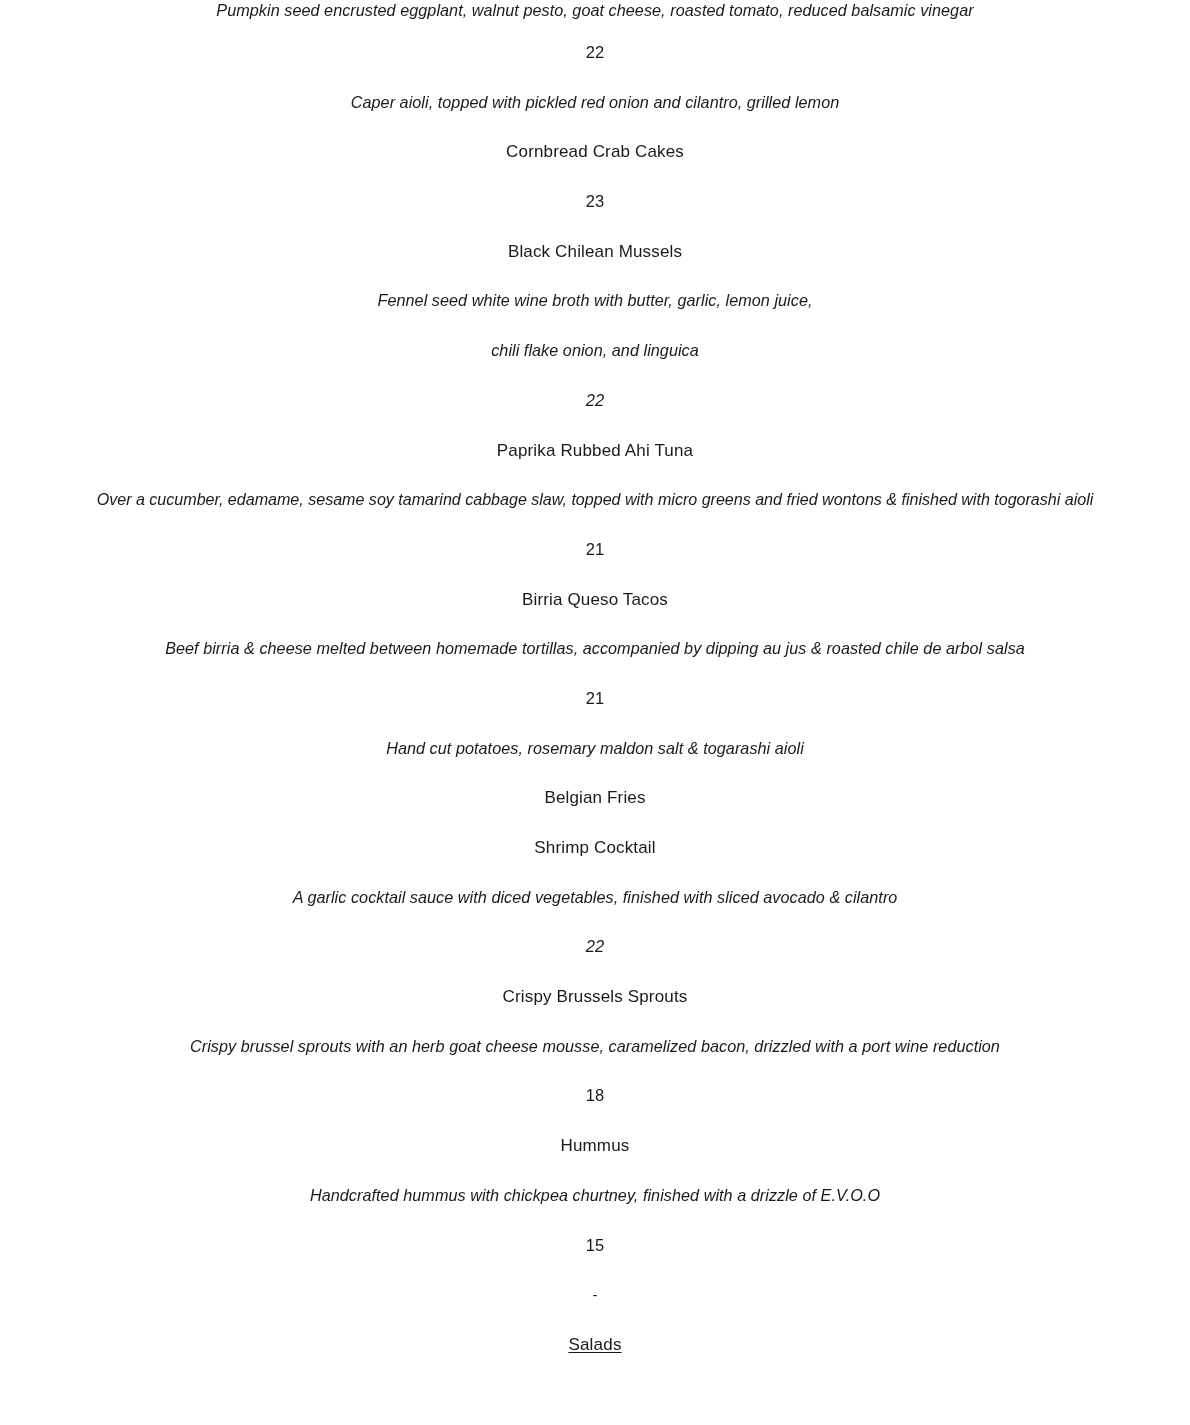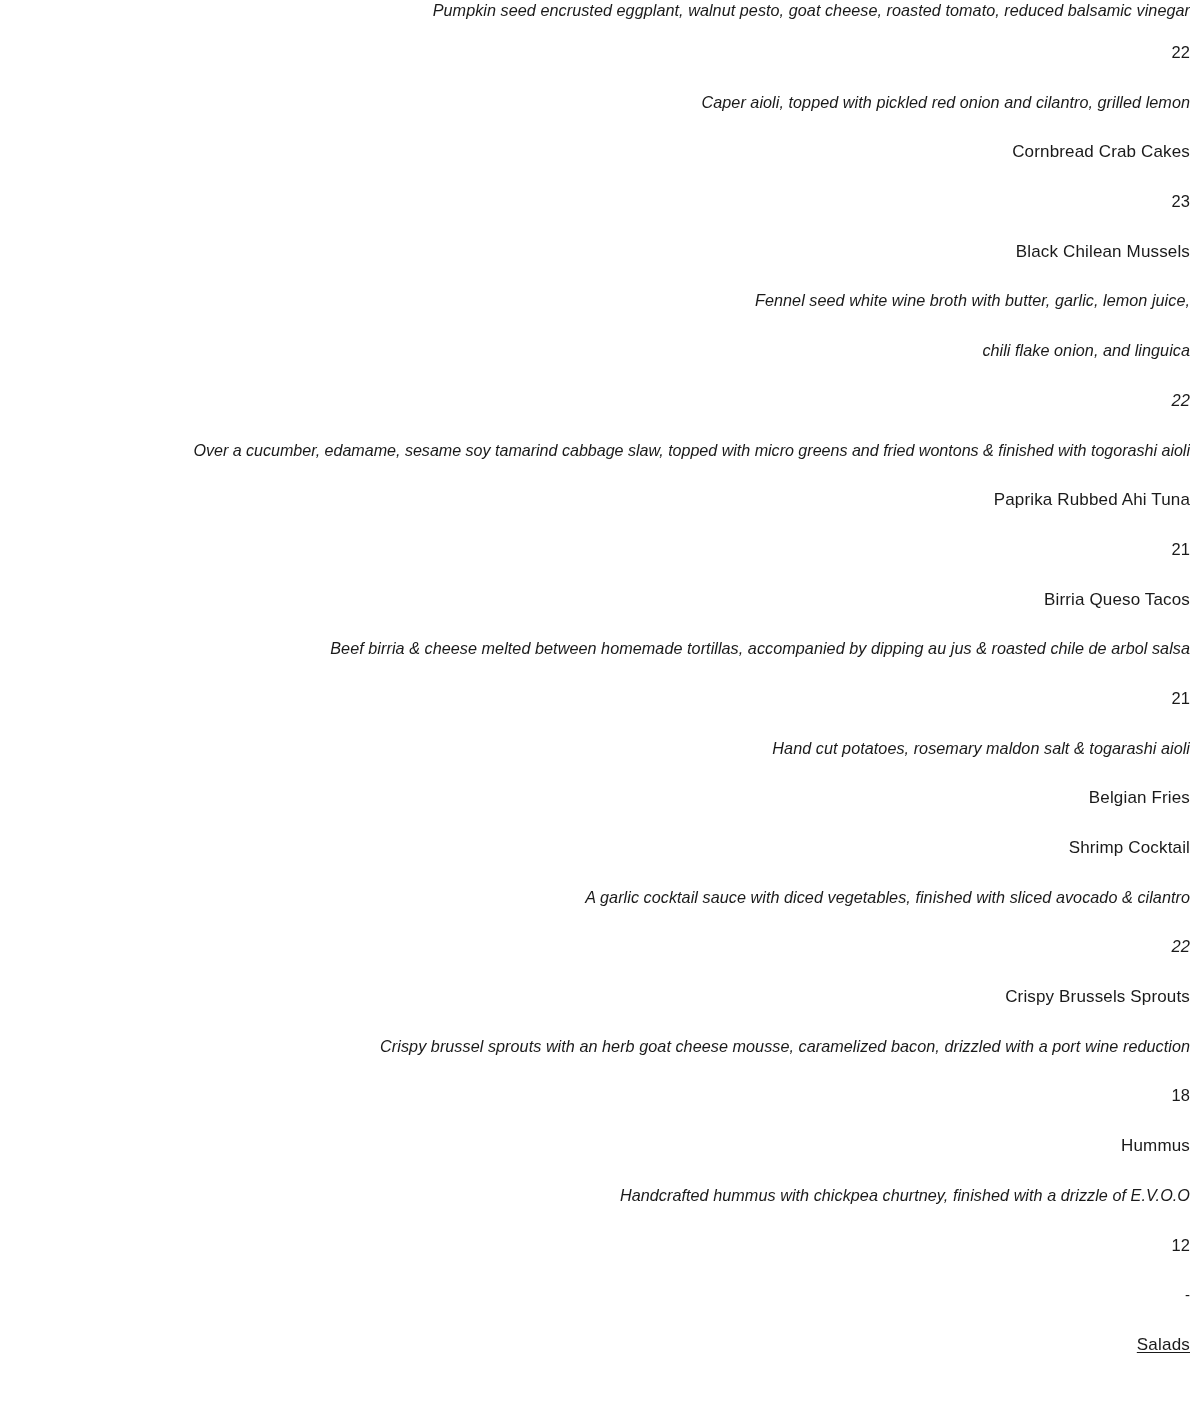--- a/index.html
+++ b/index.html
@@ -20,21 +20,21 @@
     width: 1190px;
     box-sizing: border-box;
     padding: 0;
     margin: 0 auto;
   }
 
   
   .line {
     display: block;
     width: 100%;
-    text-align: right;
+    text-align: center;
     line-height: 49.7px;
     height: 49.7px;
     white-space: nowrap;
     overflow: visible;
     font-size: 16.5px;
     letter-spacing: 0.12px;
   }
 
   
   .item-name {
@@ -103,40 +103,40 @@
 
   <div class="line item-desc">Caper aioli, topped with pickled red onion and cilantro, grilled lemon</div>
   <div class="line item-name">Cornbread Crab Cakes</div>
   <div class="line item-price">23</div>
 
   <div class="line item-name">Black Chilean Mussels</div>
   <div class="line item-desc">Fennel seed white wine broth with butter, garlic, lemon juice,</div>
   <div class="line item-desc">chili flake onion, and linguica</div>
   <div class="line item-price is-italic">22</div>
 
+  <div class="line item-name">Paprika Rubbed Ahi Tuna</div>
   <div class="line item-desc desc-wide">Over a cucumber, edamame, sesame soy tamarind cabbage slaw, topped with micro greens and fried wontons &amp; finished with togorashi aioli</div>
-  <div class="line item-name">Paprika Rubbed Ahi Tuna</div>
   <div class="line item-price">21</div>
 
   <div class="line item-name">Birria Queso Tacos</div>
   <div class="line item-desc">Beef birria &amp; cheese melted between homemade tortillas, accompanied by dipping au jus &amp; roasted chile de arbol salsa</div>
   <div class="line item-price">21</div>
 
   <div class="line item-desc">Hand cut potatoes, rosemary maldon salt &amp; togarashi aioli</div>
   <div class="line item-name">Belgian Fries</div>
 
   <div class="line item-name">Shrimp Cocktail</div>
   <div class="line item-desc">A garlic cocktail sauce with diced vegetables, finished with sliced avocado &amp; cilantro</div>
   <div class="line item-price is-italic">22</div>
 
   <div class="line item-name">Crispy Brussels Sprouts</div>
   <div class="line item-desc">Crispy brussel sprouts with an herb goat cheese mousse, caramelized bacon, drizzled with a port wine reduction</div>
   <div class="line item-price">18</div>
 
   <div class="line item-name">Hummus</div>
   <div class="line item-desc">Handcrafted hummus with chickpea churtney, finished with a drizzle of E.V.O.O</div>
-  <div class="line item-price">12</div>
+  <div class="line item-price">15</div>
 
   <div class="line separator">-</div>
 
   <div class="line section-heading">Salads</div>
 
 </div>
 
 </body></html>

